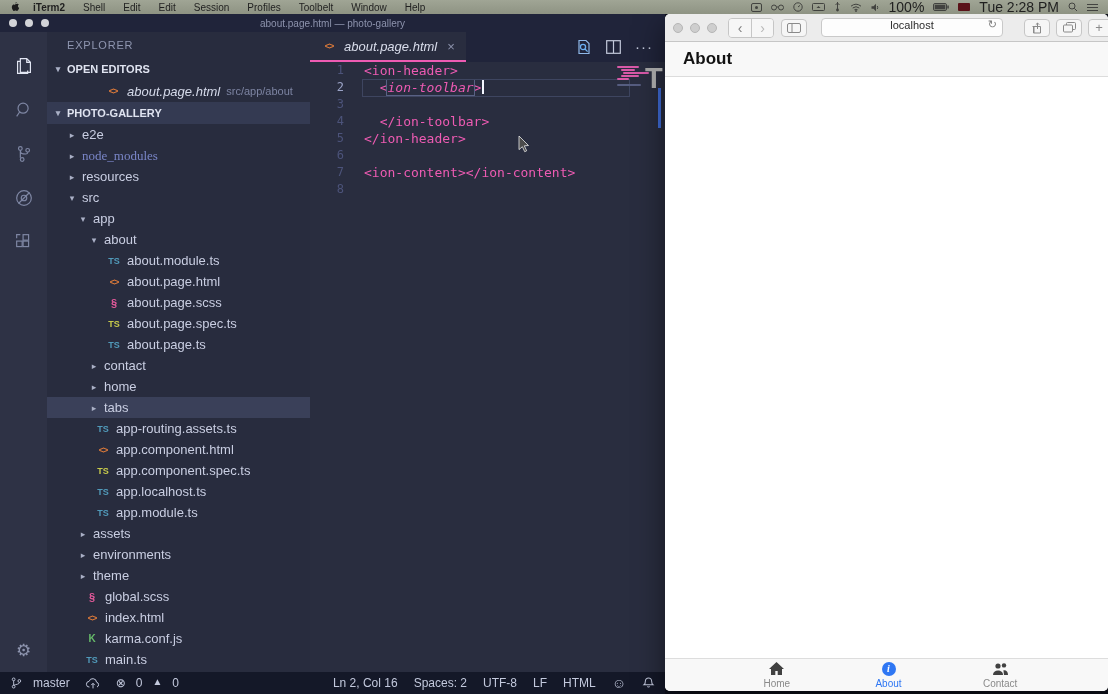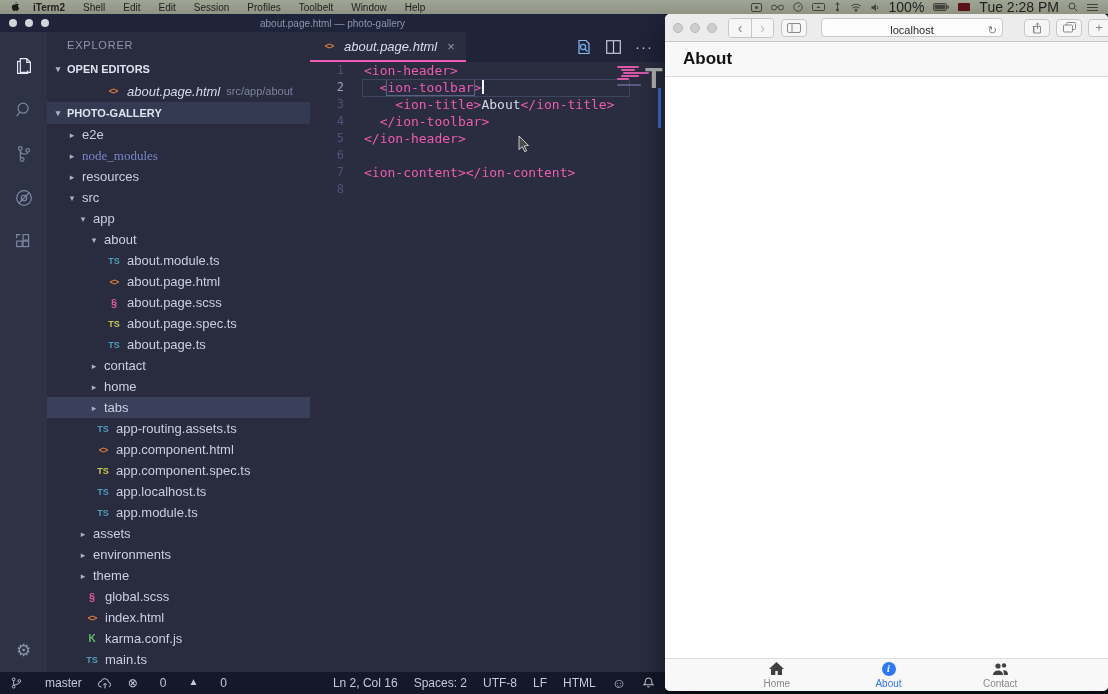--- a/index.html
+++ b/index.html
@@ -69,32 +69,32 @@
   .tab-close{color:#8d93ad;font-size:13px;margin-left:3px;}
   .tab-actions{margin-left:auto;display:flex;align-items:center;gap:14px;padding-right:12px;}
   .dots3{color:#c3c9db;font-size:15px;letter-spacing:1px;line-height:0;}
 
   .code-area{flex:1;position:relative;font-family:"DejaVu Sans Mono",monospace;font-size:13px;overflow:hidden;}
   .code-line{display:flex;height:17px;line-height:17px;white-space:pre;}
   .ln{width:34px;text-align:right;color:#4c537a;flex:none;font-size:12px;}
   .lc{padding-left:20px;color:#d4d9ea;}
   .tok-tag{color:#ee5bb3;}
   .tok-text{color:#d4d9ea;}
-  .tok-boxed{outline:1px solid #596184;outline-offset:0px;}
+  .tok-boxed{outline:1px solid #596184;outline-offset:0px;font-style:italic;}
   .caret{display:inline-block;width:2px;height:14px;background:#f4f6ff;vertical-align:-2px;margin-left:1px;}
   .cur-line-box{position:absolute;left:52px;top:17px;width:268px;height:18px;
     border:1px solid #3e4560;pointer-events:none;}
   .minimap{position:absolute;right:14px;top:3px;width:34px;}
   .mm-line{height:2px;margin:1px 0;background:#d859a8;border-radius:1px;}
   .mm-line.dim{background:#565d80;}
   .scroll-strip{position:absolute;left:348px;top:26px;width:3px;height:40px;background:#3f6cd8;}
 
   .statusbar{position:absolute;left:0;bottom:0;width:665px;height:22px;background:#141828;
     display:flex;align-items:center;padding:0 10px;font-size:12px;color:#c3c9dd;gap:15px;}
-  .sb-item{display:flex;align-items:flex-start;gap:22px;white-space:nowrap;}
+  .sb-item{display:flex;align-items:flex-start;gap:10px;white-space:nowrap;}
   .sb-item svg{stroke:#c3c9dd;fill:none;stroke-width:1.1;}
   .sb-right{margin-left:auto;display:flex;align-items:center;gap:16px;}
   .glyph{font-size:12px;}
 
   
   .ghost-t{position:absolute;left:645px;top:64px;color:#9f9f9f;font-size:29px;font-weight:bold;
     z-index:40;font-family:"Liberation Sans",sans-serif;line-height:1;}
   .mouse{position:absolute;left:518px;top:135px;z-index:60;}
 
   
@@ -104,21 +104,21 @@
   .b-toolbar{height:28px;background:#ececec;border-bottom:1px solid #c6c6c6;display:flex;
     align-items:center;padding:0 8px;gap:7px;flex:none;}
   .b-dot{width:10px;height:10px;border-radius:50%;background:#cecece;border:1px solid #b6b6b6;flex:none;}
   .navgroup{display:flex;border:1px solid #c6c6c6;border-radius:4px;overflow:hidden;margin-left:4px;}
   .nav-btn{width:22px;height:18px;display:flex;align-items:center;justify-content:center;
     background:#f6f6f6;color:#7e7e7e;font-size:14px;line-height:1;}
   .nav-btn + .nav-btn{border-left:1px solid #c6c6c6;color:#b8b8b8;}
   .tool-btn{height:18px;border:1px solid #c6c6c6;border-radius:4px;background:#f6f6f6;
     display:flex;align-items:center;justify-content:center;padding:0 5px;color:#8a8a8a;}
   .addressbar{flex:none;width:182px;height:19px;margin:0 auto;background:#fdfdfd;border:1px solid #c9c9c9;
-    border-radius:4px;display:flex;align-items:flex-end;justify-content:center;position:relative;}
+    border-radius:4px;display:flex;align-items:flex-start;justify-content:center;position:relative;}
   .addr-text{font-size:11px;color:#2b2b2b;}
   .reload{position:absolute;right:5px;color:#7a7a7a;font-size:11px;line-height:1;}
   .b-right{display:flex;gap:6px;margin-left:auto;align-items:center;}
   .plus-btn{width:22px;border-top-right-radius:0;border-bottom-right-radius:0;margin-right:-10px;font-size:13px;}
 
   .b-header{height:35px;background:#f8f8f8;border-bottom:1px solid #dcdcdc;display:flex;
     align-items:center;padding-left:18px;flex:none;}
   .b-title{font-size:17px;font-weight:bold;color:#121212;}
   .b-content{flex:1;background:#fff;}
   .b-tabbar{height:33px;background:#f8f8f8;border-top:1px solid #ddd;display:flex;
@@ -416,21 +416,21 @@
           <div class="mm-line" style="width:22px;margin-left:0;"></div>
           <div class="mm-line" style="width:14px;margin-left:4px;"></div>
           <div class="mm-line" style="width:26px;margin-left:6px;"></div>
           <div class="mm-line" style="width:18px;margin-left:4px;"></div>
           <div class="mm-line" style="width:12px;margin-left:0;"></div>
           <div class="mm-line dim" style="width:24px;margin-left:0;margin-top:4px;"></div>
         </div>
         <div class="scroll-strip"></div>
       <div class="code-line"><span class="ln">1</span><span class="lc"><span class="tok-tag">&lt;ion-header&gt;</span></span></div>
           <div class="code-line"><span class="ln" style="color: rgb(155, 163, 199);">2</span><span class="lc"><span class="tok-tag">  &lt;</span><span class="tok-tag tok-boxed">ion-toolbar</span><span class="tok-tag">&gt;</span><span class="caret"></span></span></div>
-          <div class="code-line"><span class="ln">3</span><span class="lc"><span class="tok-tag">    &lt;ion-title&gt;</span><span class="tok-text">About</span><span class="tok-tag">&lt;/ion-title&gt;</span></span></div>
+          <div class="code-line"><span class="ln">3</span></div>
           <div class="code-line"><span class="ln">4</span><span class="lc"><span class="tok-tag">  &lt;/ion-toolbar&gt;</span></span></div>
           <div class="code-line"><span class="ln">5</span><span class="lc"><span class="tok-tag">&lt;/ion-header&gt;</span></span></div>
           <div class="code-line"><span class="ln">6</span><span class="lc"></span></div>
           <div class="code-line"><span class="ln">7</span><span class="lc"><span class="tok-tag">&lt;ion-content&gt;&lt;/ion-content&gt;</span></span></div>
           <div class="code-line"><span class="ln">8</span><span class="lc"></span></div>
         </div>
     </div>
   </div>
 
   <div class="statusbar">

